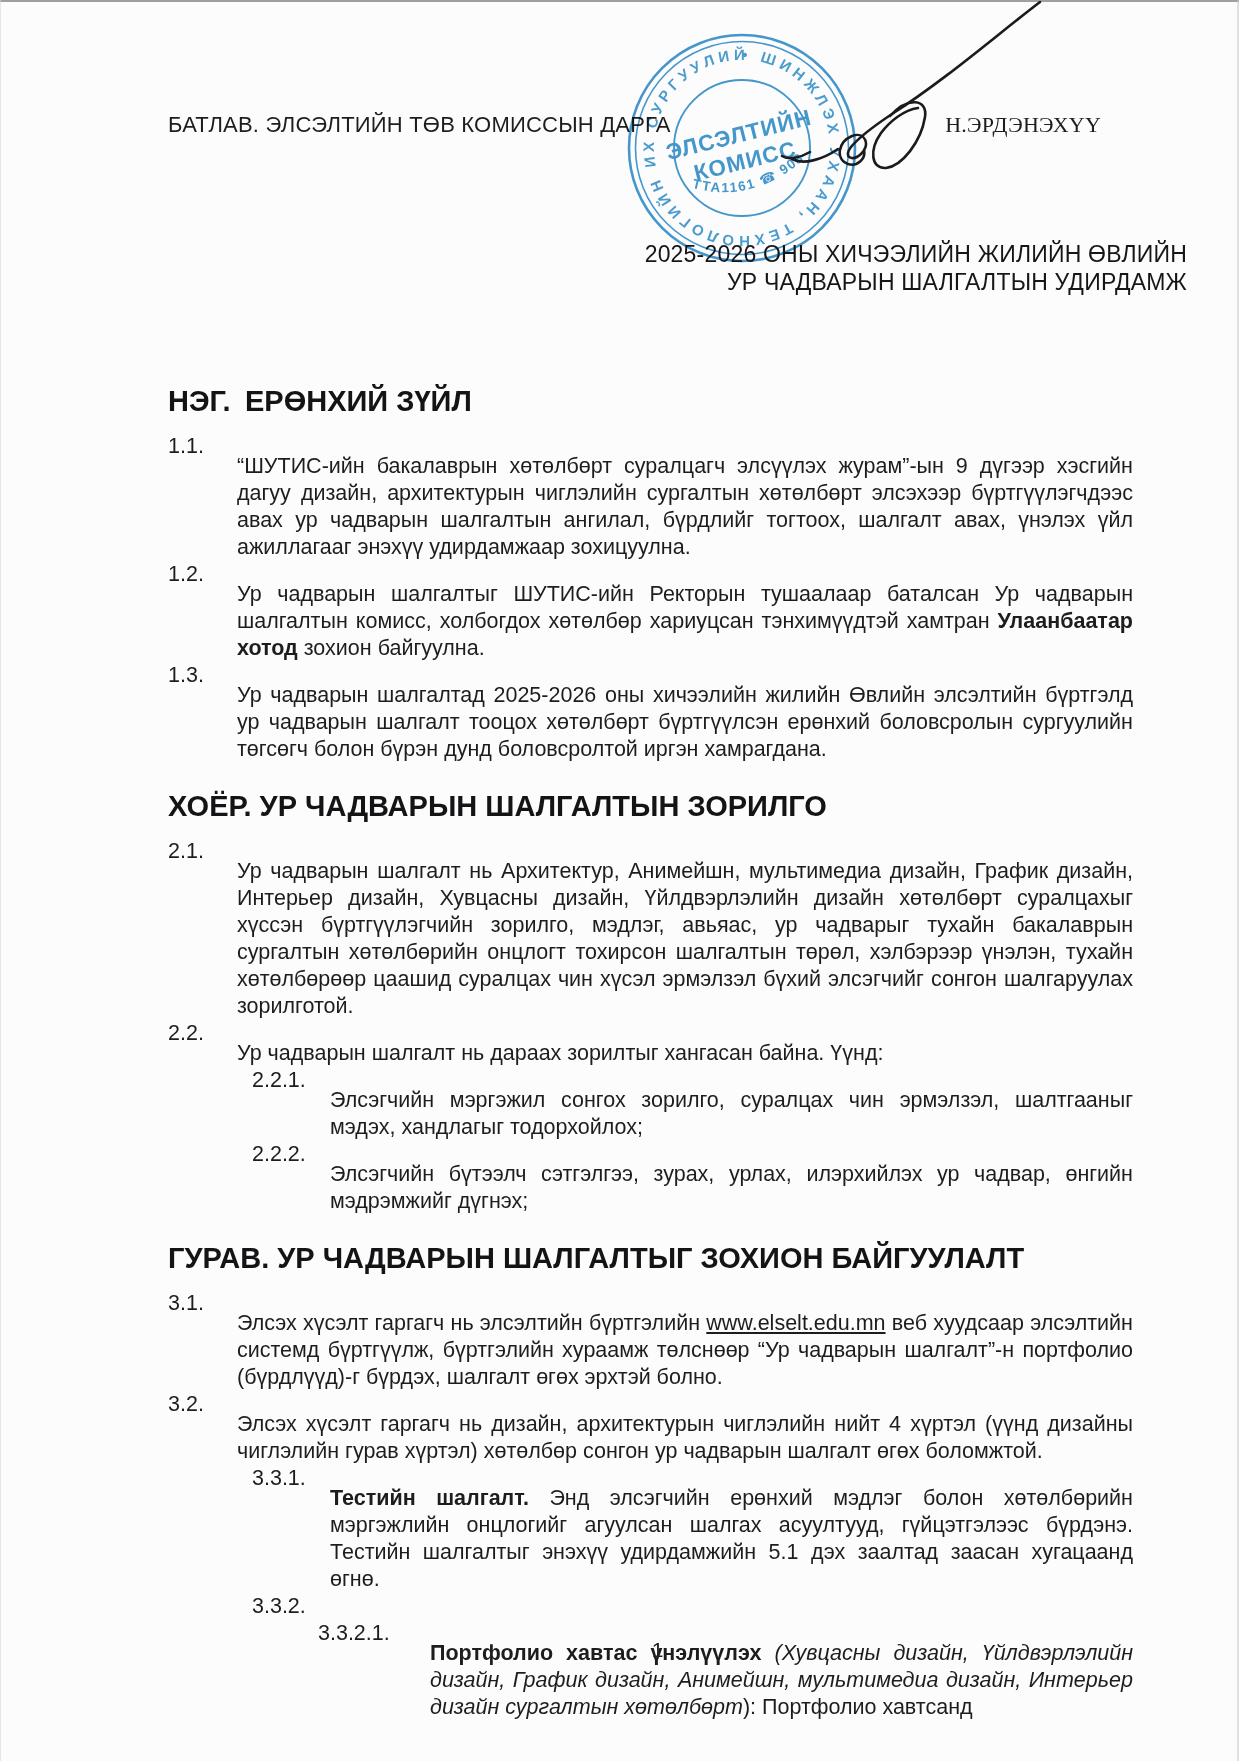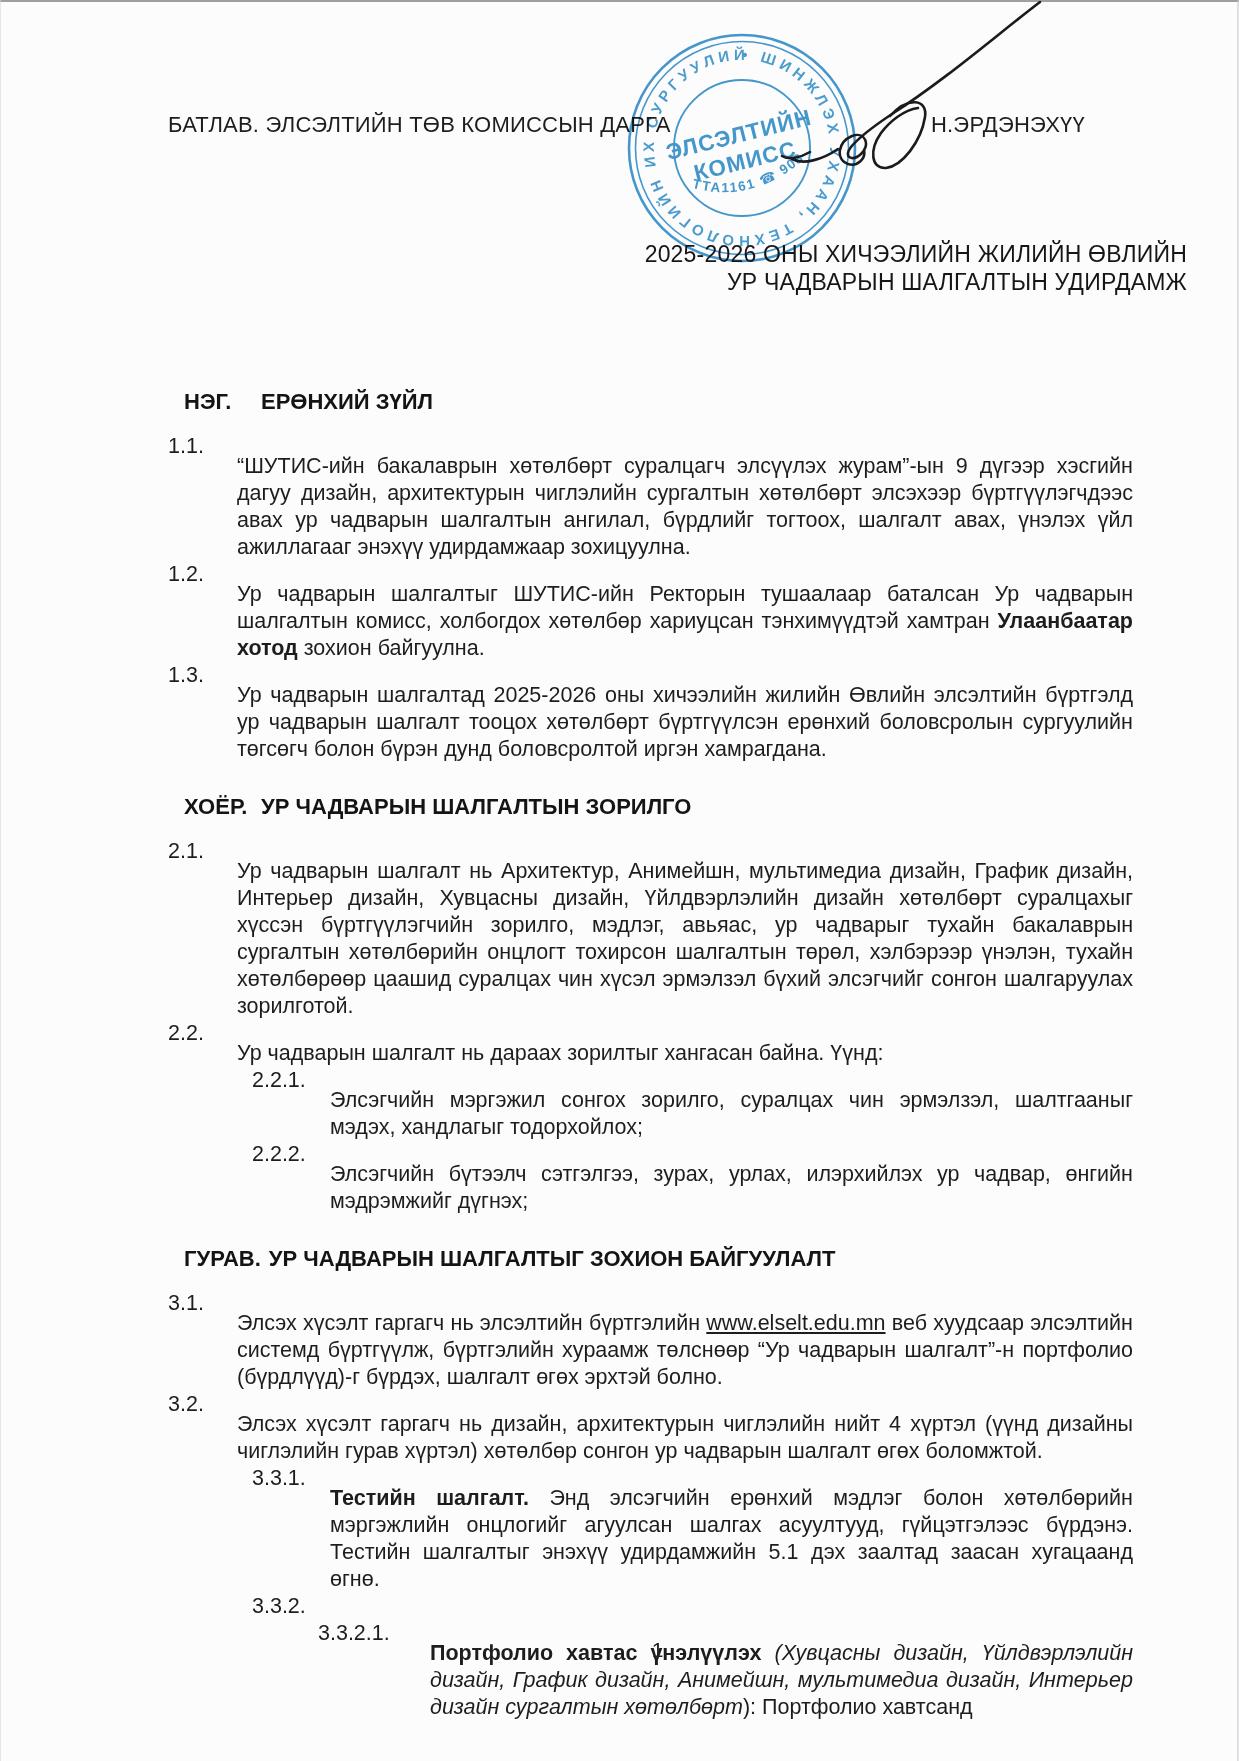--- a/index.html
+++ b/index.html
@@ -4,30 +4,30 @@
 <style>
   html,body{margin:0;padding:0;background:#e9e9ec;}
   .page{position:relative;width:1239px;height:1761px;margin:0 auto;background:#fcfcfd;
         font-family:"Liberation Sans","DejaVu Sans",sans-serif;color:#1d1d1f;overflow:hidden;}
   .scan-top{position:absolute;top:0;left:0;right:0;height:2px;background:#50505a;opacity:.55;}
   .scan-right{position:absolute;top:0;right:0;width:2px;height:100%;background:#c7c7d0;opacity:.55;}
   .scan-left{position:absolute;top:0;left:0;width:1px;height:100%;background:#d8d8df;opacity:.6;}
 
   .approve-row{position:absolute;top:112px;left:168px;right:118px;display:flex;
                justify-content:space-between;font-size:22px;letter-spacing:.2px;white-space:nowrap;}
-  .approver{margin-right:36px;}
+  .approver{margin-right:20px;font-family:Liberation Serif, serif;}
 
   .stamp{position:absolute;left:622px;top:28px;width:240px;height:240px;mix-blend-mode:multiply;opacity:.95;}
   .signature{position:absolute;left:740px;top:0;width:500px;height:260px;pointer-events:none;}
 
   .doc-title{position:absolute;top:240px;left:0;right:52px;text-align:right;
              font-weight:normal;font-size:23px;line-height:28px;letter-spacing:.2px;color:#161618;}
 
   .body{position:absolute;top:388px;left:168px;width:965px;font-size:21.5px;line-height:27px;}
-  .sec-h{display:flex;font-weight:bold;font-size:22px;color:#141416;margin:30px 0 18px 16px;}
+  .sec-h{display:flex;font-weight:bold;font-size:29px;color:#141416;margin:30px 0 18px 0;}
   .sec:first-child .sec-h{margin-top:0;}
   .sec-h .h-no{flex:none;min-width:69px;padding-right:8px;}
   .it{display:flex;}
   .it .no{flex:none;width:69px;}
   .it .tx{flex:1;text-align:justify;margin-top:20px;}
   .it.lv2{padding-left:76px;} .it.lv2 .no{width:78px;margin-left:8px;}
   .it.lv3{padding-left:150px;justify-content:center;} .it.lv3 .no{width:112px;}
   .b{font-weight:bold;} .i{font-style:italic;} .u{text-decoration:underline;}
 
   .pagenum{position:absolute;top:1638px;left:0;width:100%;padding-left:76px;box-sizing:border-box;

